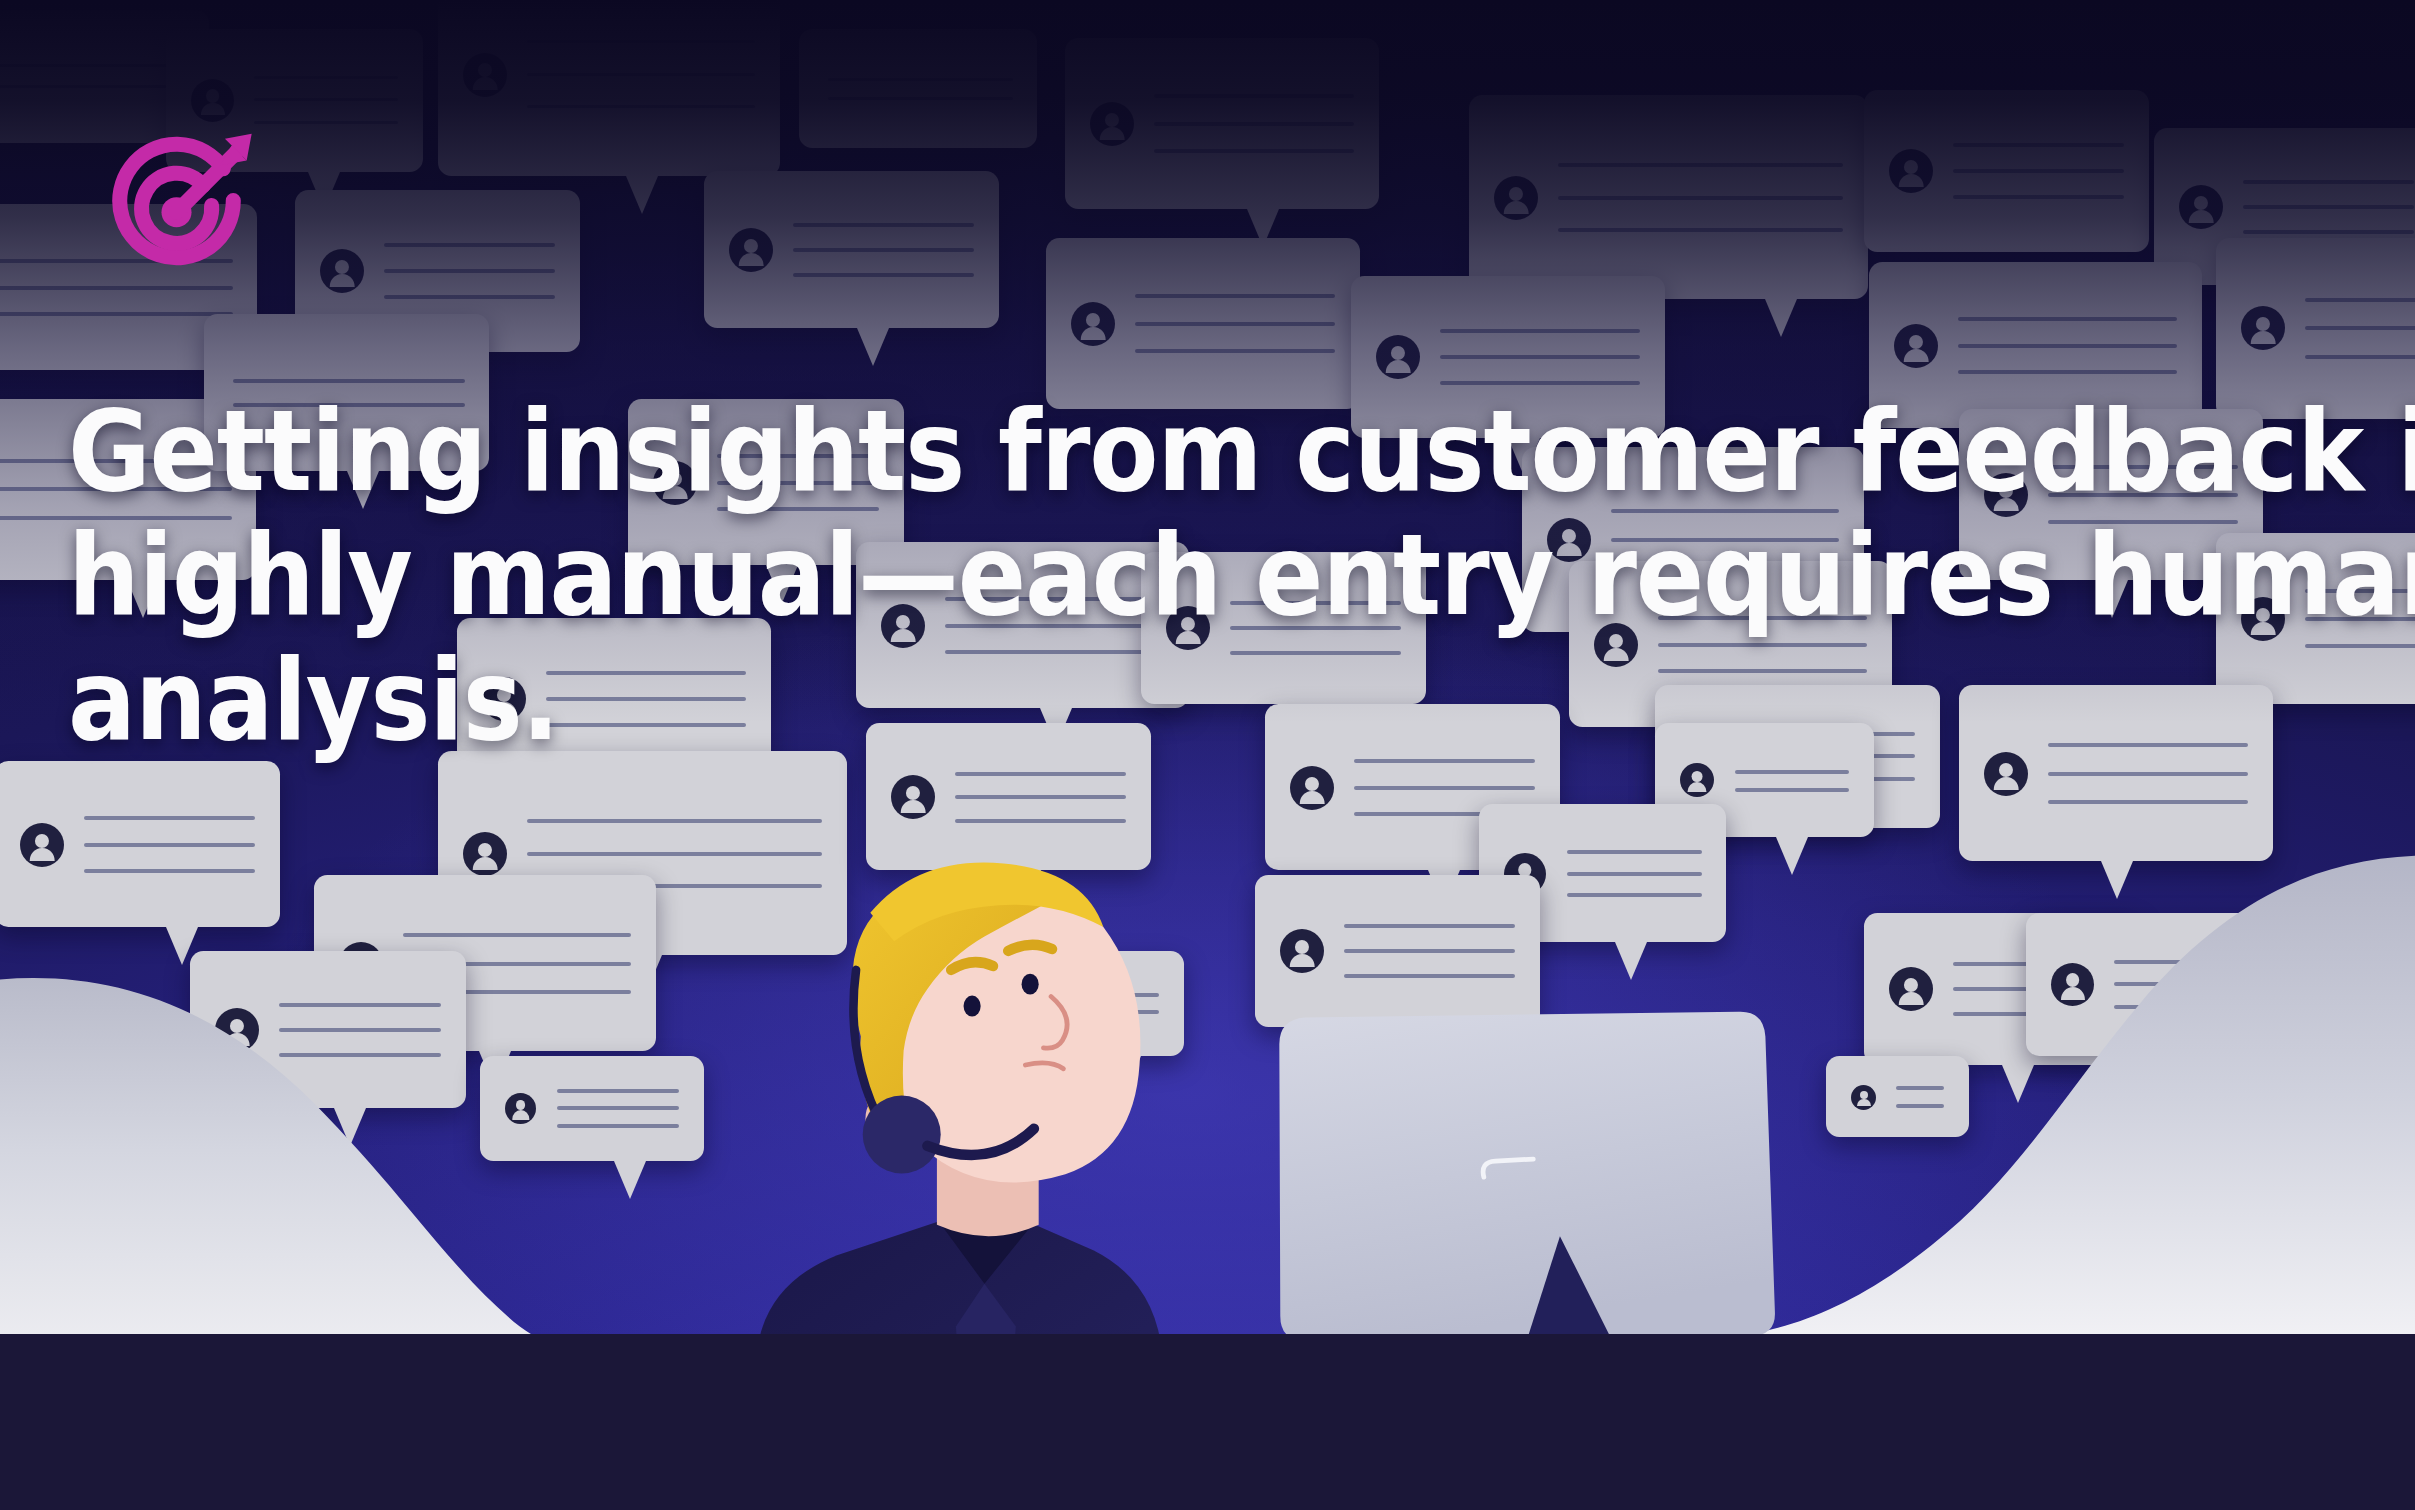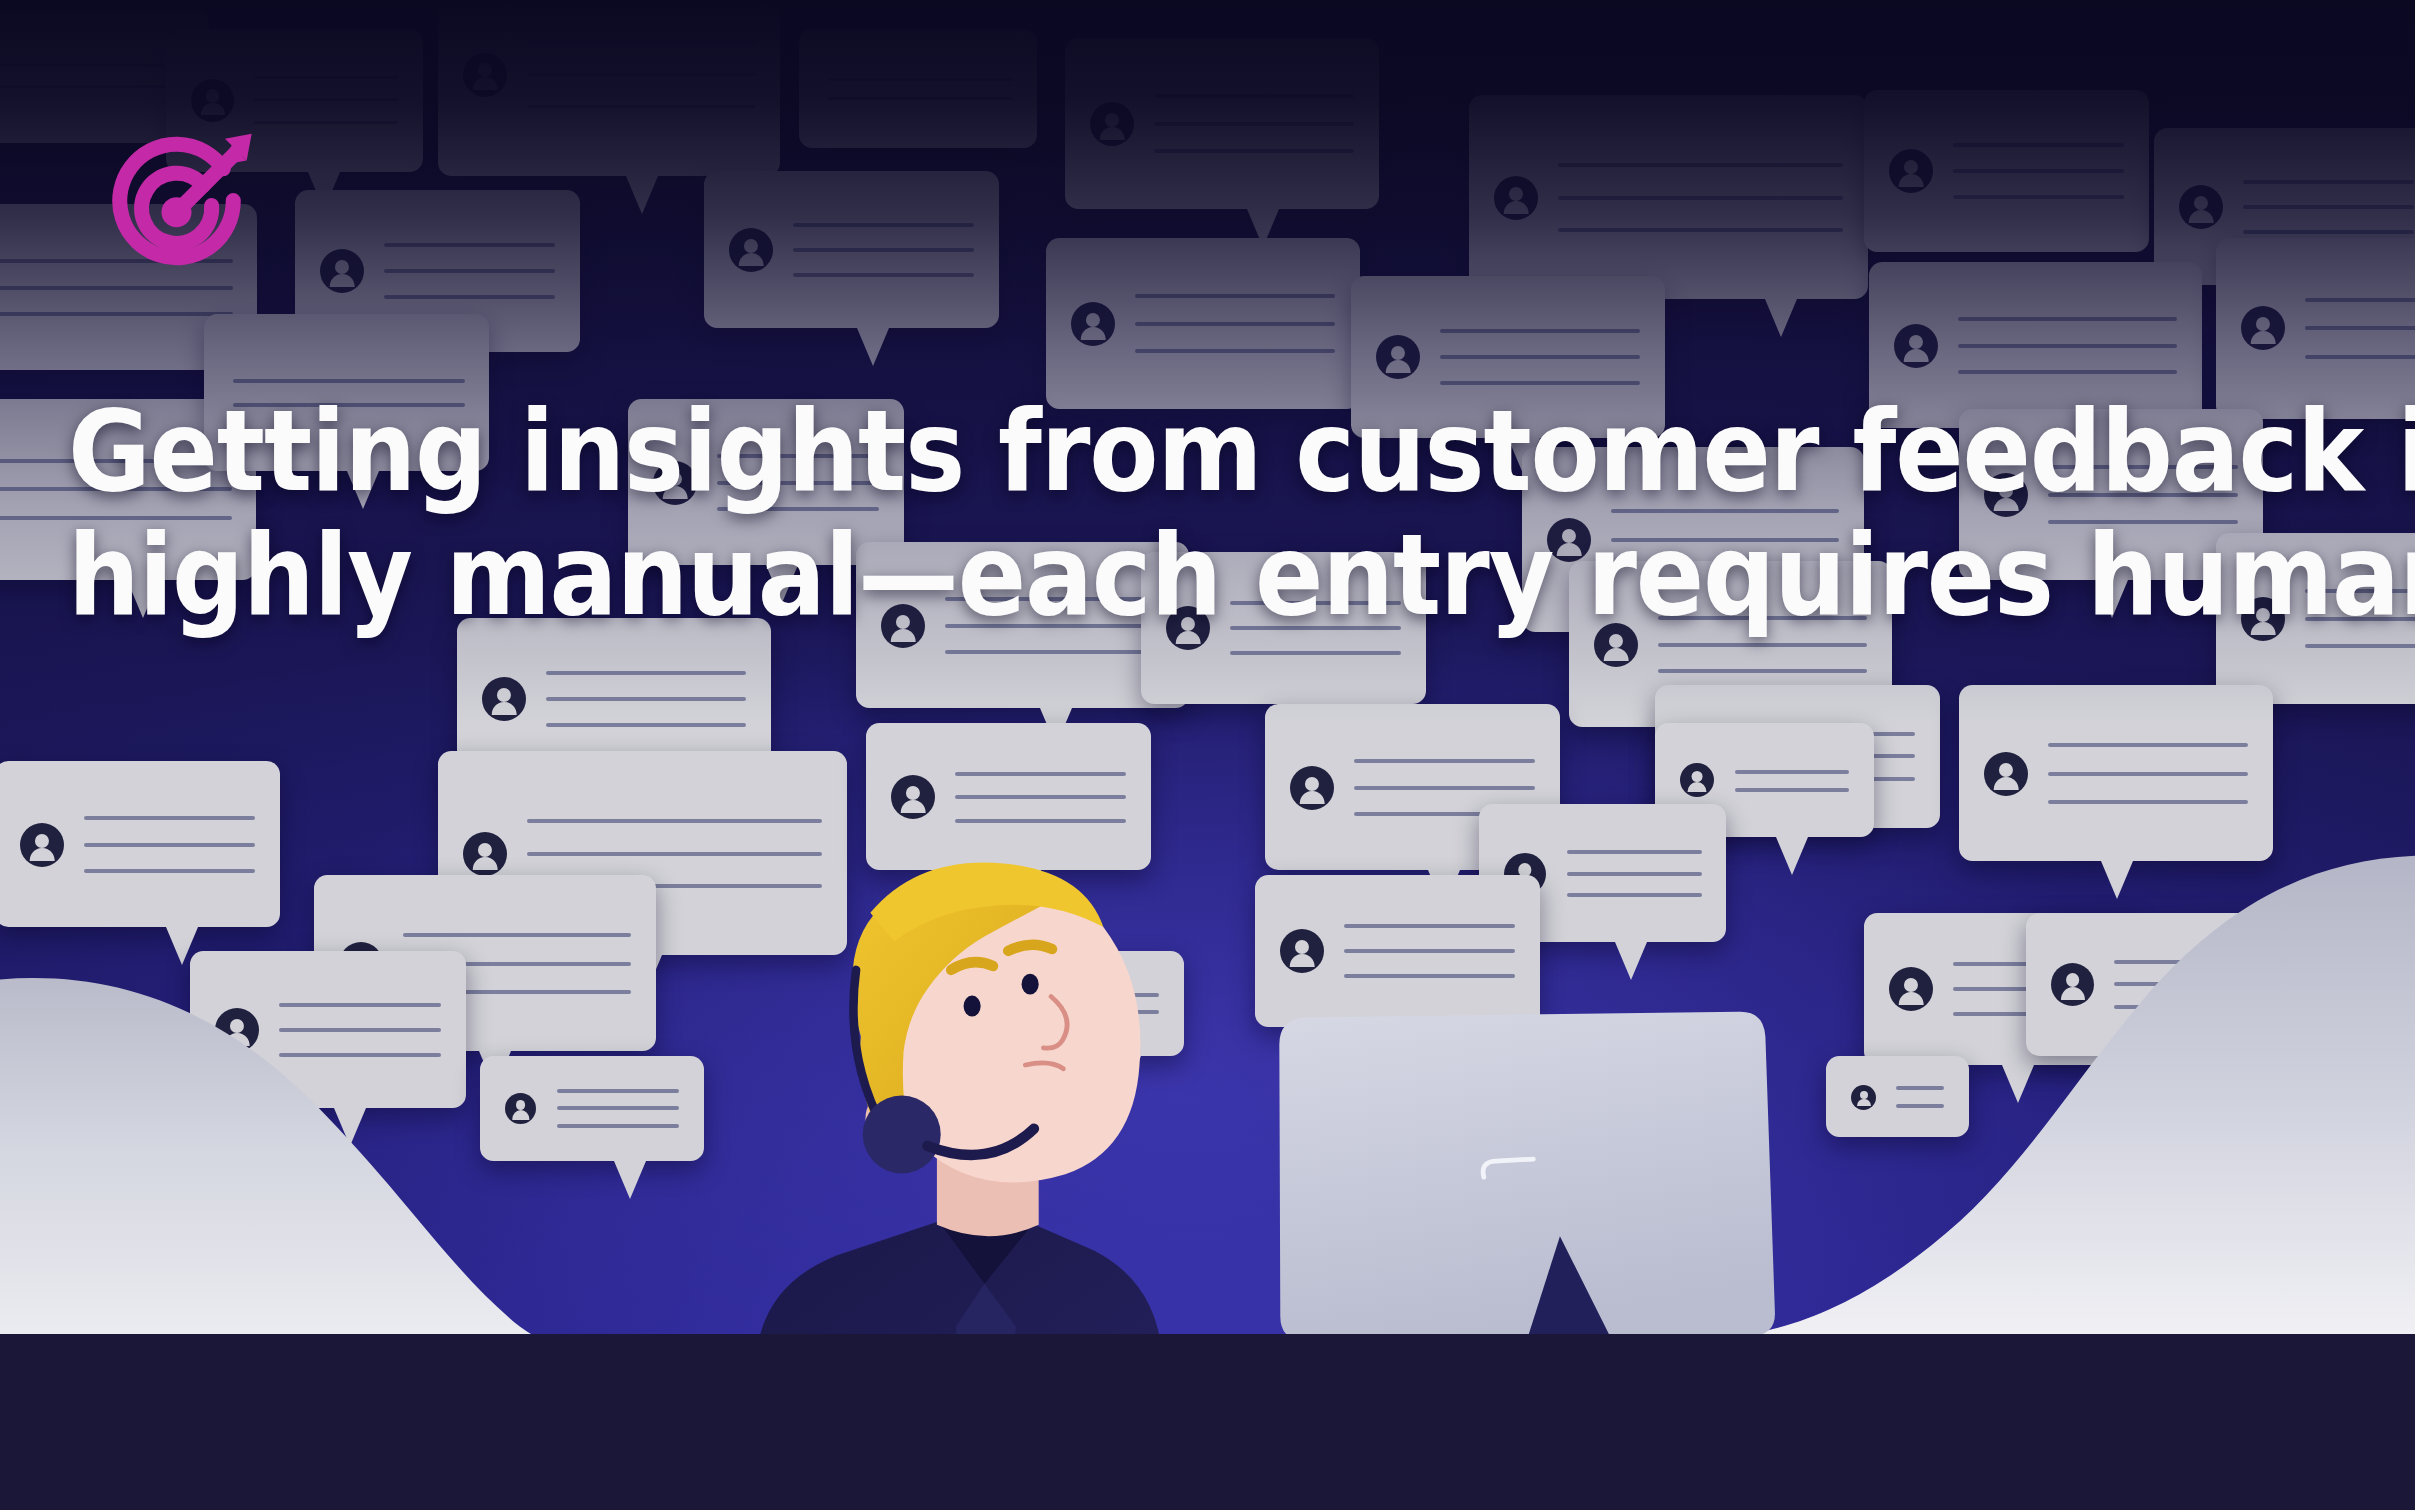--- a/index.html
+++ b/index.html
@@ -449,16 +449,17 @@
       <circle cx="50" cy="54" r="9" fill="#c42aa8"></circle>
       <path d="M50,54 L86,18" stroke="#c42aa8" stroke-width="9" stroke-linecap="round"></path>
       <path d="M79,10 L95,7 L92,23 L85,16 Z" fill="#c42aa8"></path>
       <path d="M92,23 L76,26 L83,14 Z" fill="#c42aa8"></path>
     </svg>
   </div>
 
   <h1 class="headline">
     <span class="l">Getting insights from customer feedback is</span>
     <span class="l">highly manual—each entry requires human</span>
+    <span class="l">analysis.</span>
   </h1>
 
 </div>
 
 
 </body></html>

